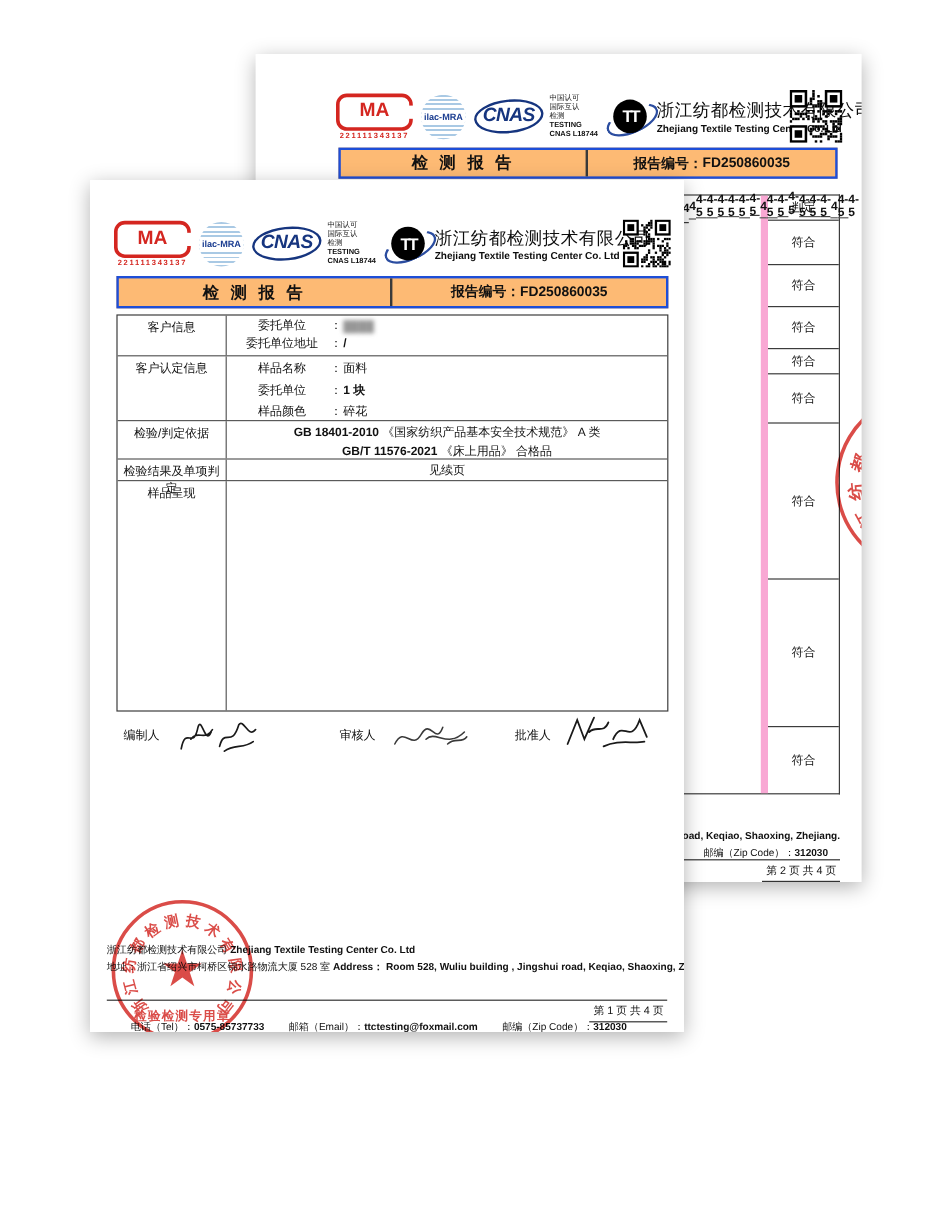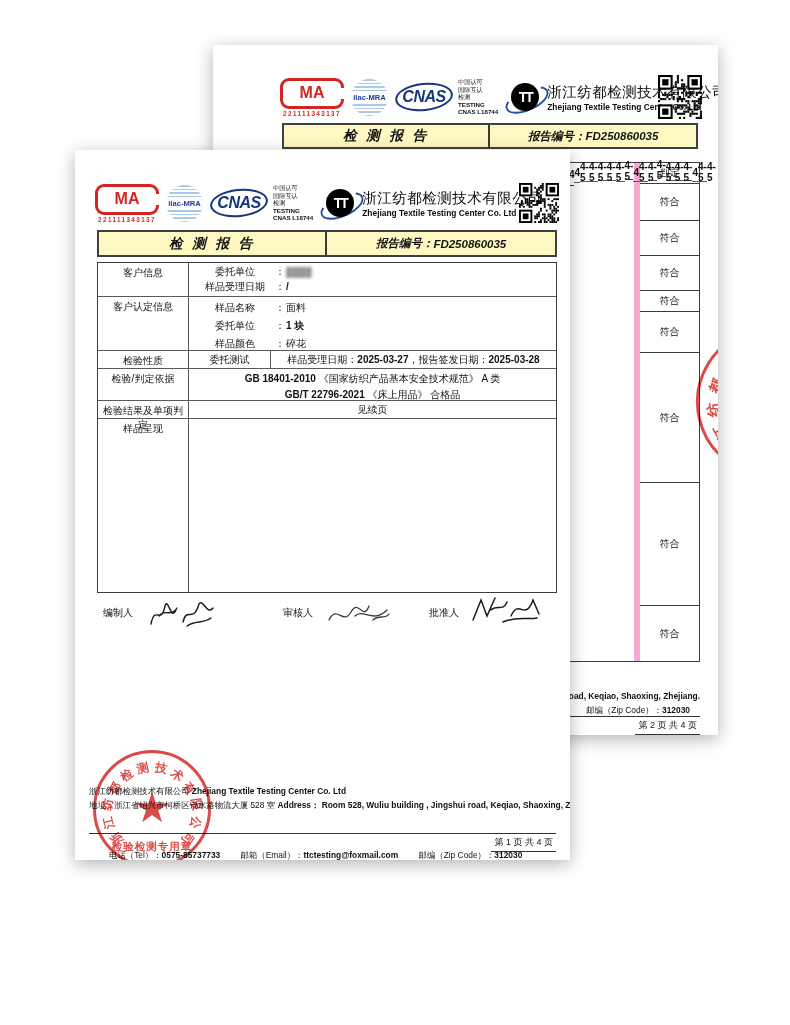--- a/index.html
+++ b/index.html
@@ -33,21 +33,21 @@
                color:#fff;font-weight:900;font-size:14px;display:flex;align-items:center;justify-content:center;letter-spacing:-2px;}
   .tlogo .ring{position:absolute;left:-3px;top:9px;width:42px;height:18px;border:2.5px solid #2b4da0;
                border-radius:50%;transform:rotate(-24deg);border-top-color:transparent;}
   .names{flex:1;min-width:0;}
   .names .cn{font-size:14.5px;color:#0d0d0d;letter-spacing:.5px;white-space:nowrap;font-family:"Liberation Serif","DejaVu Serif",serif;}
   .names .en{font-size:8.4px;font-weight:bold;color:#0d0d0d;white-space:nowrap;}
   .qr{width:40px;height:40px;flex:0 0 auto;}
   #page2 .qr{width:44px;height:44px;}
 
   
-  .bar{position:absolute;display:flex;border:2px solid #404040;background:#fef9c3;box-sizing:border-box;font-style:italic;}
+  .bar{position:absolute;display:flex;border:2px solid #1d4ed8;background:#fdba74;box-sizing:border-box;}
   #page1 .bar{left:22px;top:80px;width:460px;height:27px;}
   #page2 .bar{left:69px;top:78px;width:416px;height:26px;}
   .bar .bl{flex:0 0 49.6%;border-right:2px solid #3a3a3a;display:flex;align-items:center;justify-content:center;
            font-weight:bold;font-size:13.5px;letter-spacing:3px;}
   .bar .br{flex:1;display:flex;align-items:center;justify-content:center;font-weight:bold;font-size:11.5px;white-space:nowrap;}
 
   
   .t1{position:absolute;left:22px;top:112px;width:460px;height:331px;border:1.5px solid #3c3c3c;box-sizing:border-box;
       display:flex;flex-direction:column;font-size:10px;text-align:center;}
   .trow{display:flex;border-bottom:1px solid #5a5a5a;box-sizing:border-box;}
@@ -505,21 +505,21 @@
     <div class="t1">
       <div class="trow" style="height:34px;">
         <div class="tl">客户信息</div>
         <div class="tc">
           <div class="kv">
               <span class="k">委托单位</span>
               <span class="c">：</span>
               <span class="redact">████</span>
             </div>
           <div class="kv">
-              <span class="k">样品受理日期</span>
+              <span class="k">委托单位地址</span>
               <span class="c">：</span>
               <span class="bold">/</span>
             </div>
         </div>
       </div>
       <div class="trow r2" style="height:54px;">
         <div class="tl">客户认定信息</div>
         <div class="tc">
           <div class="kv">
               <span class="k">样品名称</span>
@@ -531,34 +531,25 @@
               <span class="c">：</span>
               <span class="bold">1 块</span>
             </div>
           <div class="kv">
               <span class="k">样品颜色</span>
               <span class="c">：</span>
               <span>碎花</span>
             </div>
         </div>
       </div>
-      <div class="trow" style="height:18px;">
-        <div class="tl">检验性质</div>
-        <div class="tc" style="padding:0;display:flex;">
-          <div class="r3mid">委托测试</div>
-          <div class="r3right">
-            <span>样品受理日期：</span><span class="bold">2025-03-27</span><span>，报告签发日期：</span><span class="bold">2025-03-28</span>
-          </div>
-        </div>
-      </div>
       <div class="trow" style="height:32px;">
         <div class="tl">检验/判定依据</div>
         <div class="tc">
           <div class="gbline"><span class="bold">GB 18401-2010</span><span> 《国家纺织产品基本安全技术规范》 A 类</span></div>
-          <div class="gbline"><span class="bold">GB/T 22796-2021</span><span> 《床上用品》 合格品</span></div>
+          <div class="gbline"><span class="bold">GB/T 11576-2021</span><span> 《床上用品》 合格品</span></div>
         </div>
       </div>
       <div class="trow" style="height:18px;">
         <div class="tl">检验结果及单项判定</div>
         <div class="tc">见续页</div>
       </div>
       <div class="trow">
         <div class="tl">样品呈现</div>
         <div class="tc"></div>
       </div>

